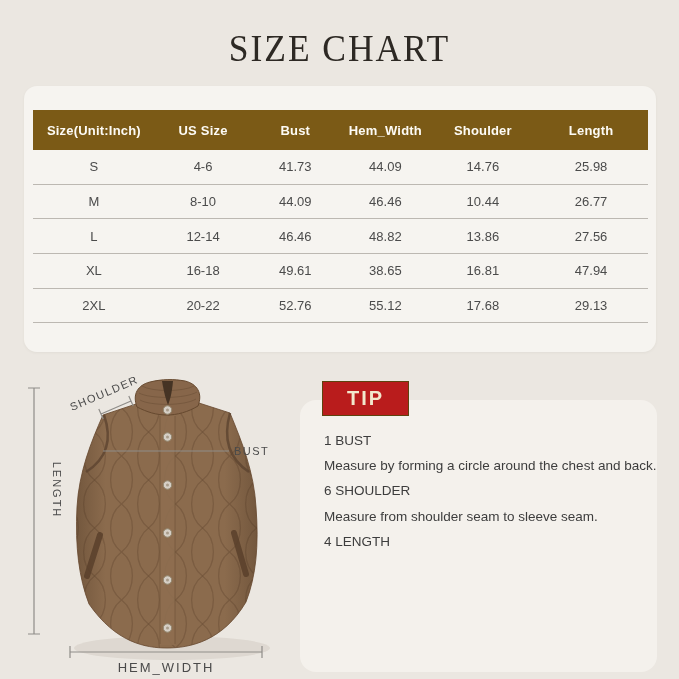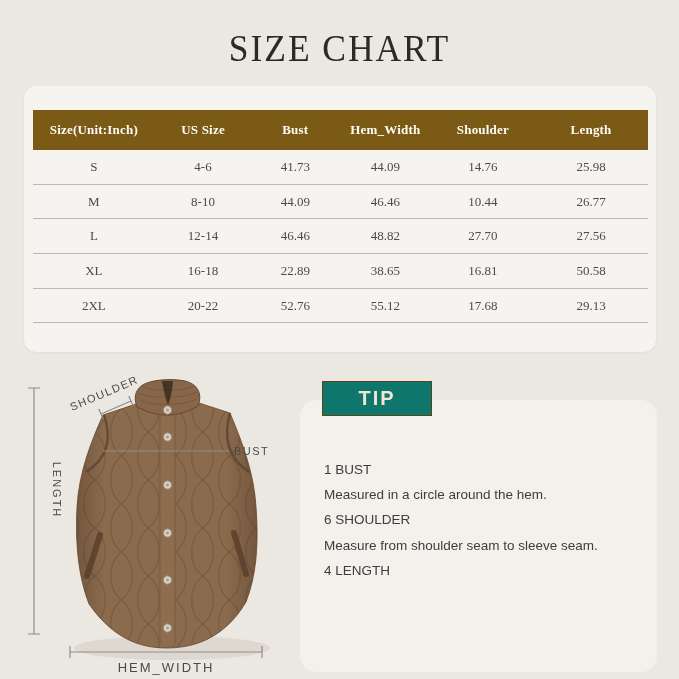--- a/index.html
+++ b/index.html
@@ -13,21 +13,21 @@
     font-family:"Liberation Serif", serif;
     font-size:37px;font-weight:400;color:#2d2924;letter-spacing:2px;
     transform:scaleX(.96);
   }
   
   .table-card{
     position:absolute;left:24px;top:86px;width:632px;height:266px;
     background:#f6f4f0;border-radius:13px;
     box-shadow:0 1px 3px rgba(60,50,30,.05);
   }
-  .size-table{position:absolute;left:9px;top:24px;width:615px;font-family:Liberation Serif, serif;}
+  .size-table{position:absolute;left:9px;top:24px;width:615px;}
   .thead,.trow{
     display:grid;
     grid-template-columns:19.8% 15.7% 14.3% 15% 16.7% 18.5%;
     align-items:center;text-align:center;
   }
   .thead{
     height:40px;background:#7b5a16;color:#fdfbf5;
     font-size:13px;font-weight:bold;letter-spacing:.2px;
   }
   .trow{
@@ -35,27 +35,27 @@
     border-bottom:1px solid #bcb8b2;
   }
   
   .vest-wrap{position:absolute;left:0;top:360px;width:320px;height:319px;}
   
   .tip-card{
     position:absolute;left:300px;top:400px;width:357px;height:272px;
     background:#f4f1ec;border-radius:16px;
   }
   .tip-box{
-    position:absolute;left:322px;top:381px;width:110px;height:35px;
-    background:#0f766e;border:1px solid #5e430e;box-sizing:border-box;
+    position:absolute;left:322px;top:381px;width:87px;height:35px;
+    background:#b91c1c;border:1px solid #5e430e;box-sizing:border-box;
     display:flex;align-items:center;justify-content:center;
     color:#f2e8cd;font-size:20px;font-weight:bold;letter-spacing:2px;
   }
   .tip-list{
-    position:absolute;left:324px;top:457px;width:330px;
+    position:absolute;left:324px;top:428px;width:330px;
     color:#3d3d3d;font-size:13.5px;line-height:25.2px;white-space:nowrap;
   }
 </style>
 </head>
 <body>
 
 <div class="page-title">SIZE CHART</div>
 
 <div class="table-card">
   <div class="size-table">
@@ -81,47 +81,47 @@
       <div>44.09</div>
       <div>46.46</div>
       <div>10.44</div>
       <div>26.77</div>
     </div>
     <div class="trow">
       <div>L</div>
       <div>12-14</div>
       <div>46.46</div>
       <div>48.82</div>
-      <div>27.70</div>
+      <div>13.86</div>
       <div>27.56</div>
     </div>
     <div class="trow">
       <div>XL</div>
       <div>16-18</div>
-      <div>22.89</div>
+      <div>49.61</div>
       <div>38.65</div>
       <div>16.81</div>
-      <div>50.58</div>
+      <div>47.94</div>
     </div>
     <div class="trow">
       <div>2XL</div>
       <div>20-22</div>
       <div>52.76</div>
       <div>55.12</div>
       <div>17.68</div>
       <div>29.13</div>
     </div>
   </div>
 </div>
 
 <div class="tip-card"></div>
 <div class="tip-box">TIP</div>
 <div class="tip-list">
   <div>1 BUST</div>
-  <div>Measured in a circle around the hem.</div>
+  <div>Measure by forming a circle around the chest and back.</div>
   <div>6 SHOULDER</div>
   <div>Measure from shoulder seam to sleeve seam.</div>
   <div>4 LENGTH</div>
 </div>
 
 <div class="vest-wrap">
 <svg width="320" height="319" viewBox="0 0 320 319">
   <defs>
     <path id="vbody" d="M136,44 C157,35 178,35 199,43 L230,53
       C242,82 254,112 256,147 C259,186 256,216 246,242

